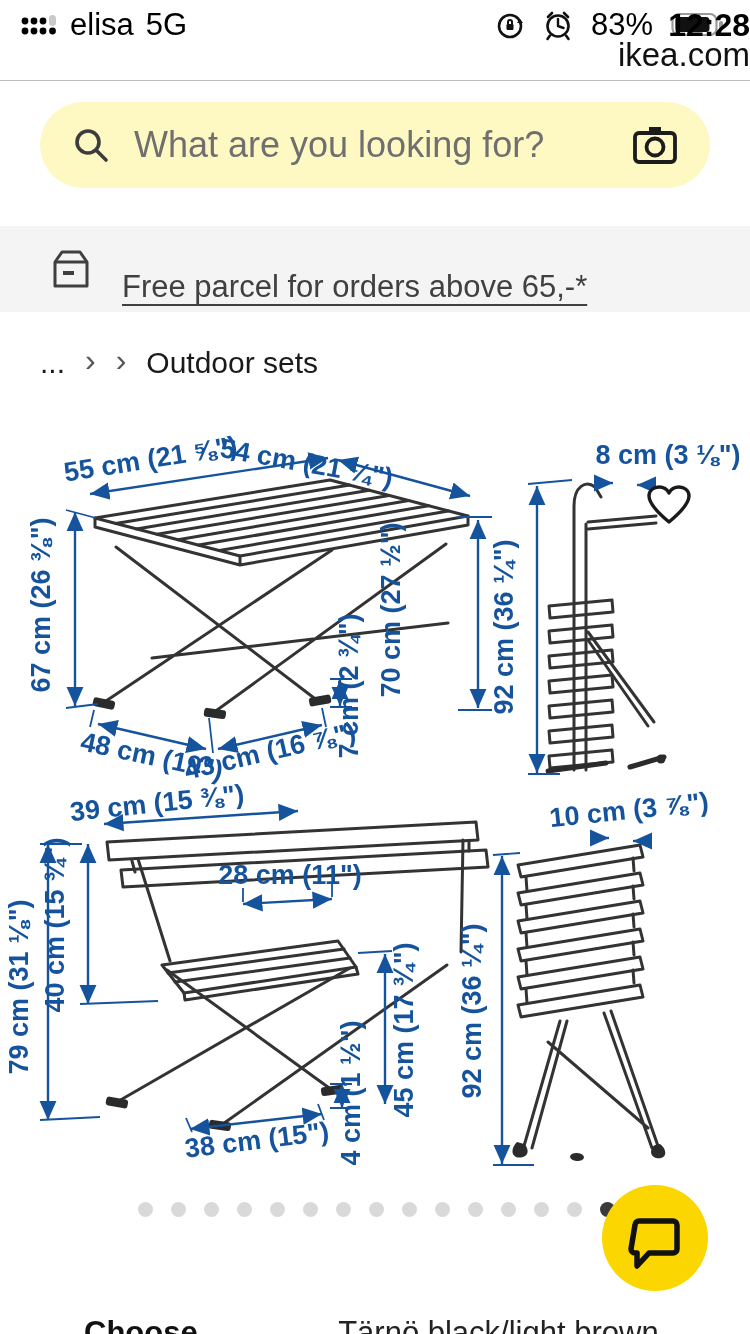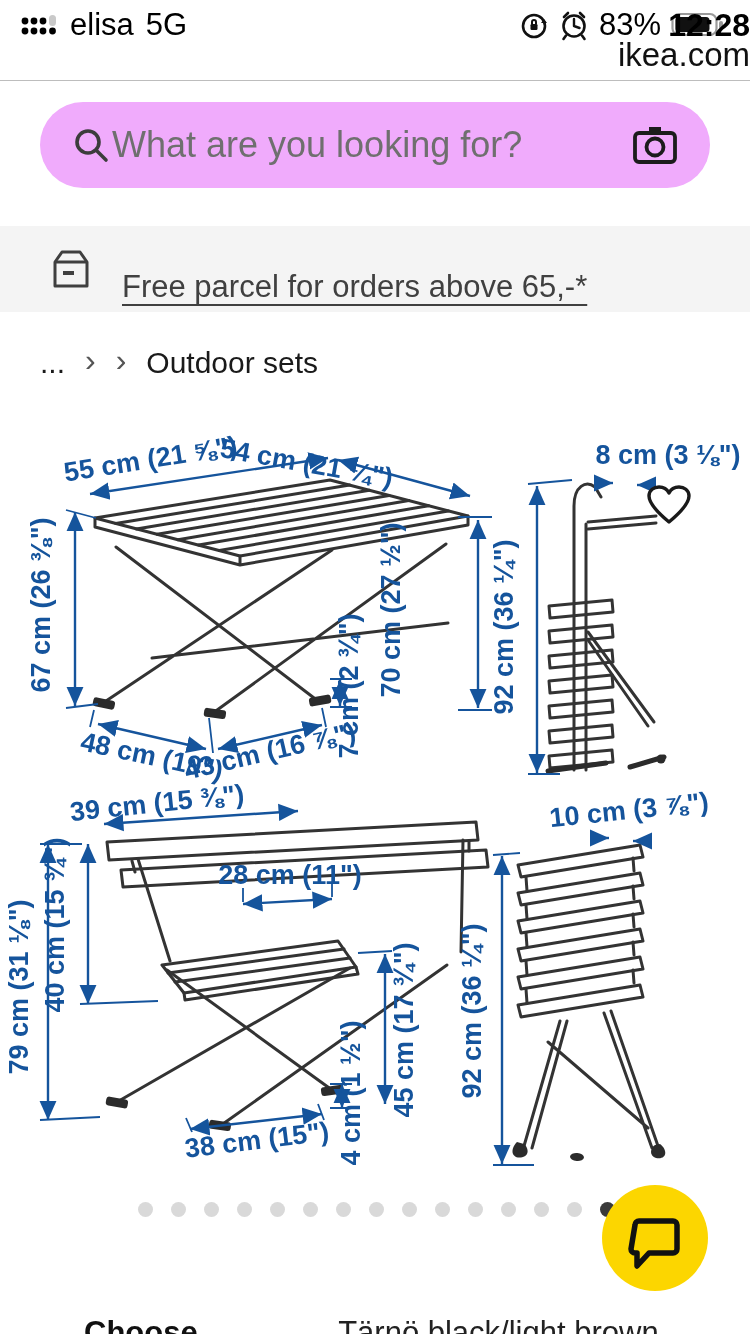--- a/index.html
+++ b/index.html
@@ -6,29 +6,29 @@
   * { box-sizing:border-box; }
   html,body { margin:0; padding:0; background:#fff; }
   body { font-family:"Liberation Sans", sans-serif; }
   .screen { position:relative; width:750px; height:1334px; background:#fff; overflow:hidden;text-decoration:underline; }
 
   
   .status-bar { position:absolute; top:0; left:0; right:0; height:44px;
     display:flex; align-items:center; padding:6px 26px 0 20px; font-size:31px; color:#000; }
   .sb-left { display:flex; align-items:center; gap:12px; }
   .sb-time { position:absolute; left:0; right:0; text-align:right; font-weight:700; font-size:32px; }
-  .sb-right { margin-left:auto; display:flex; align-items:center; gap:10px; }
+  .sb-right { margin-left:auto; display:flex; align-items:center; gap:18px; }
   .url-row { position:absolute; top:36px; left:0; right:0; text-align:right;
     font-size:33px; color:#111; }
   .hairline { position:absolute; top:80px; left:0; right:0; height:1px; background:#bdbdbd; }
 
   
   .search-pill { position:absolute; top:102px; left:40px; right:40px; height:86px;
-    background:#f0abfc; border-radius:43px; display:flex; align-items:center;
-    padding:0 32px; }
+    background:#fef9c3; border-radius:43px; display:flex; align-items:center;
+    padding:0 32px; gap:22px; }
   .search-input { flex:1; border:none; outline:none; background:transparent;
     font-family:"Liberation Sans", sans-serif; font-size:36px; color:#555; }
   .search-input::placeholder { color:#6f6f6f; opacity:1; }
 
   
   .banner { position:absolute; top:226px; left:0; right:0; height:86px; background:#f4f4f4;
     display:flex; align-items:center; padding-left:48px; gap:28px; }
   .banner a { color:#404040; font-size:31px; text-decoration:underline;
     text-underline-offset:7px; text-decoration-thickness:1.5px;margin-top:35px; }
 

